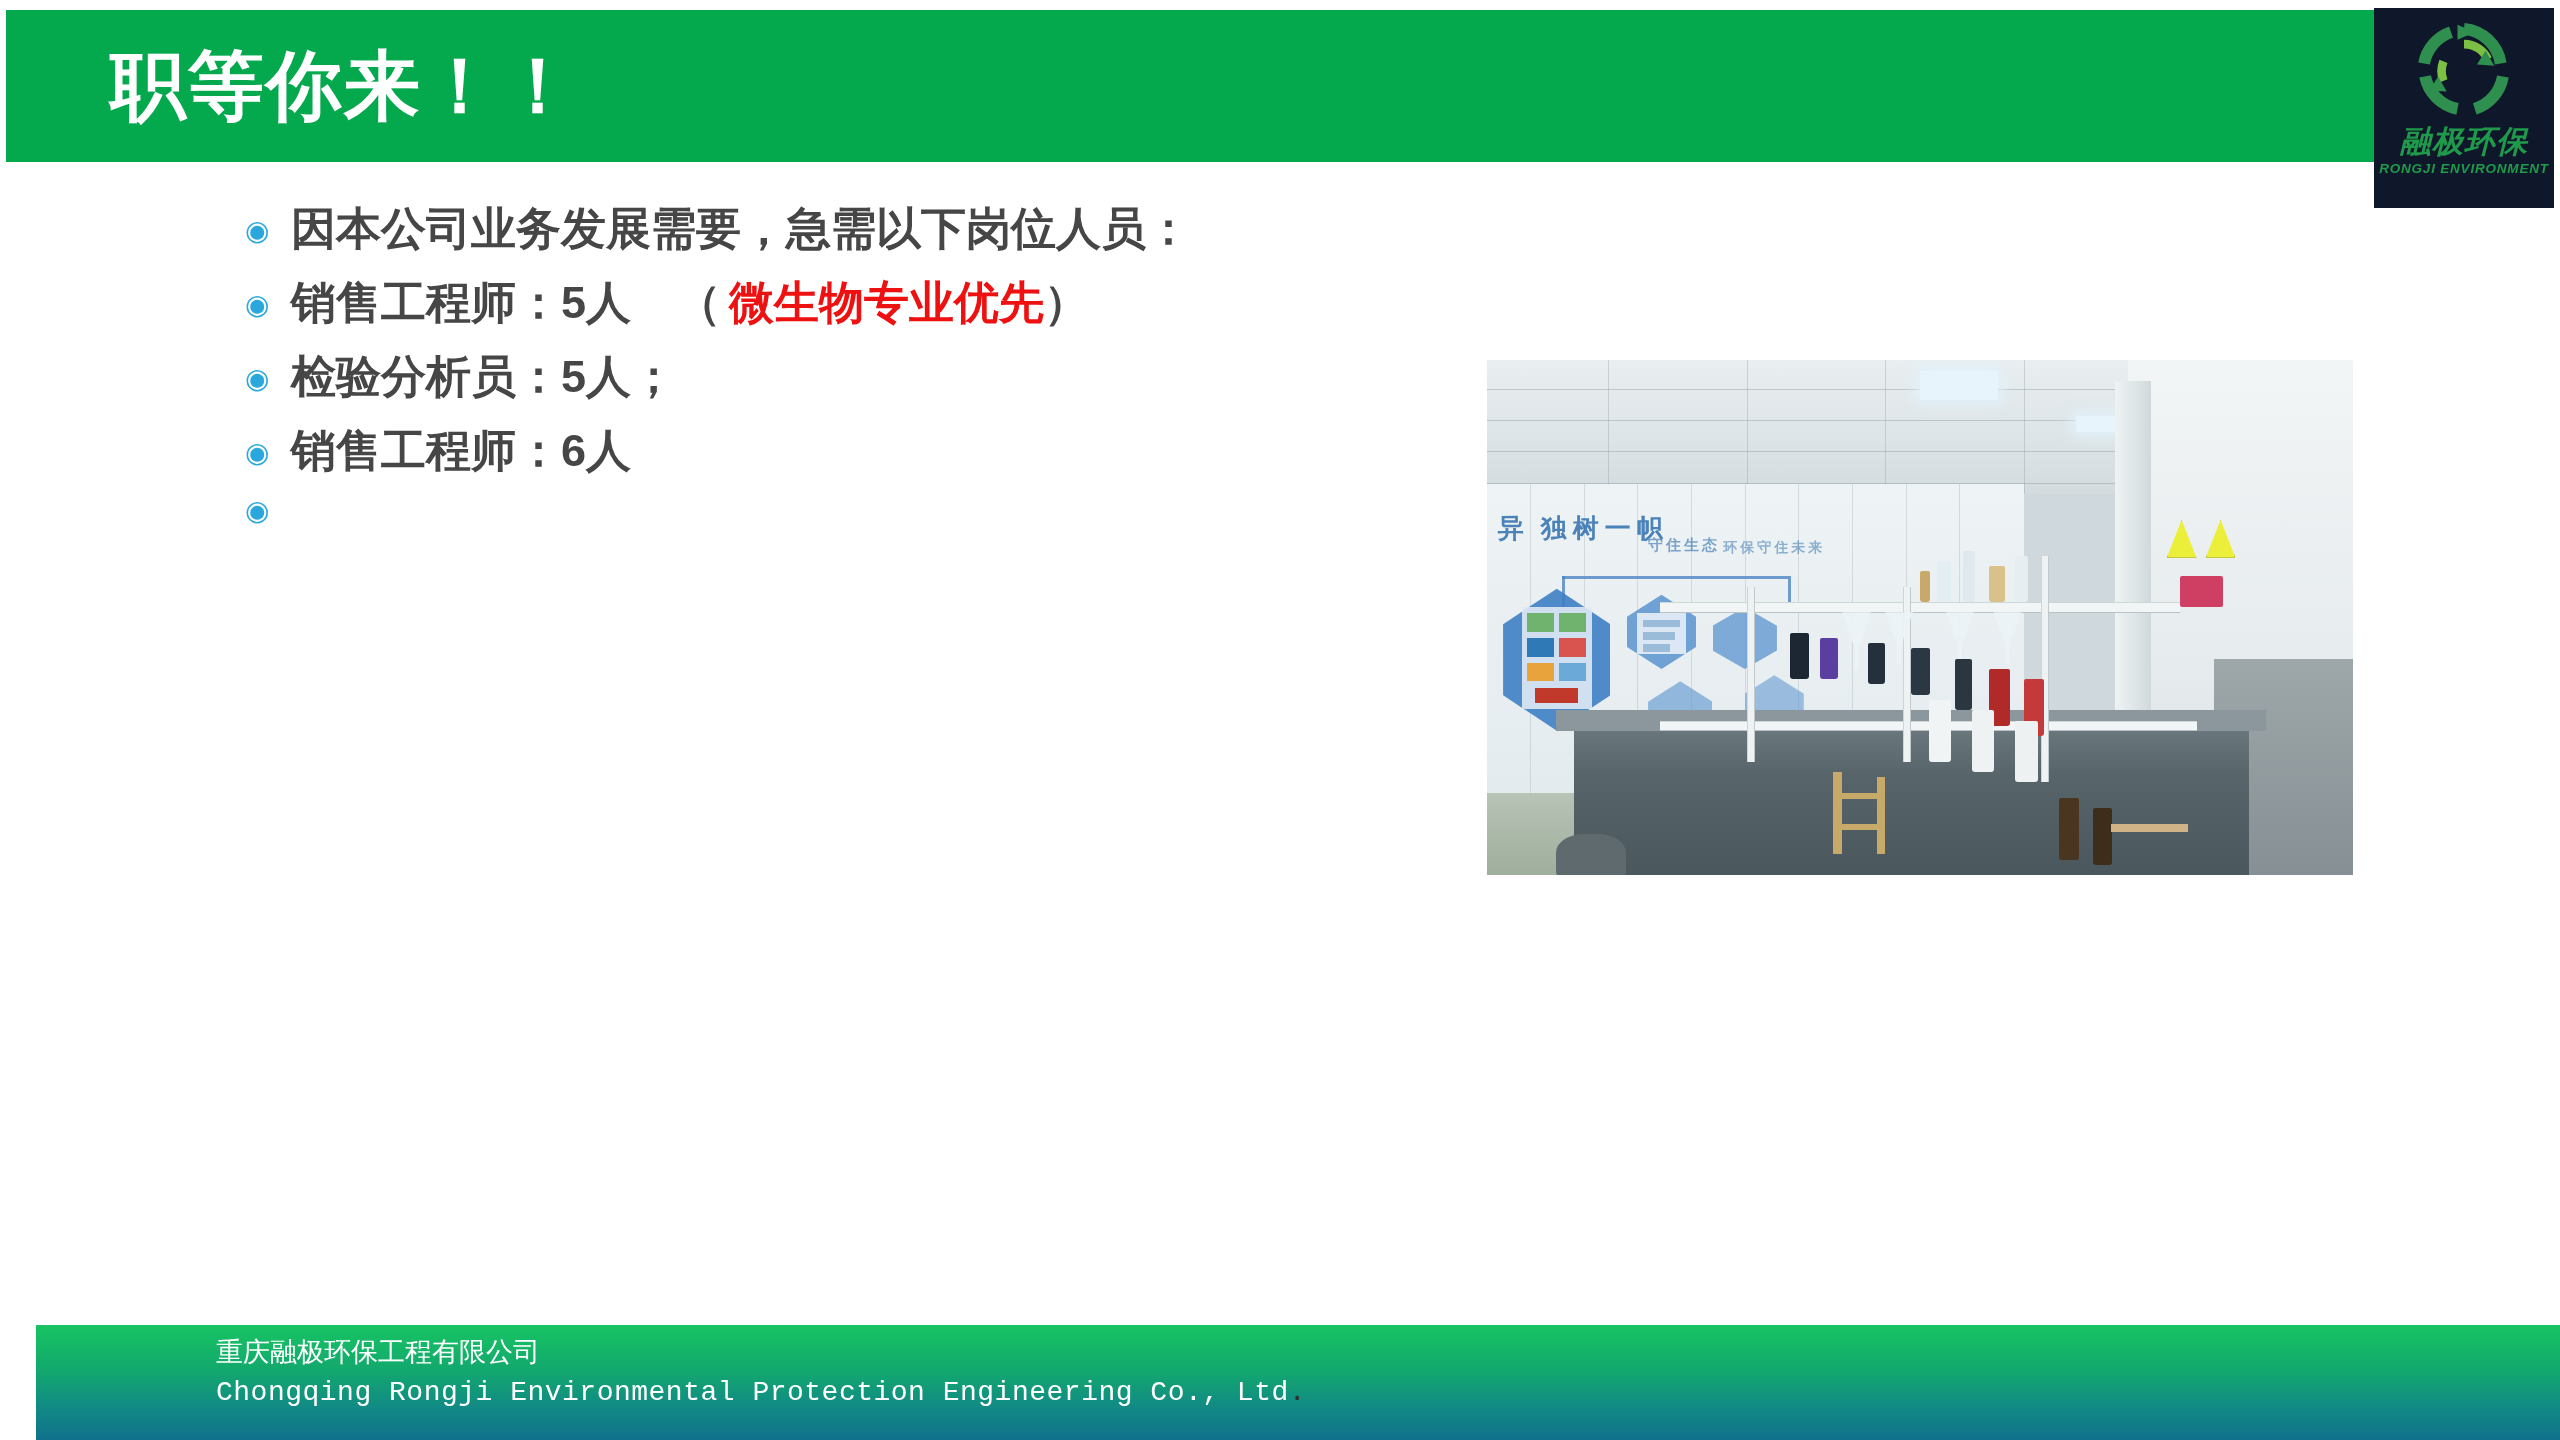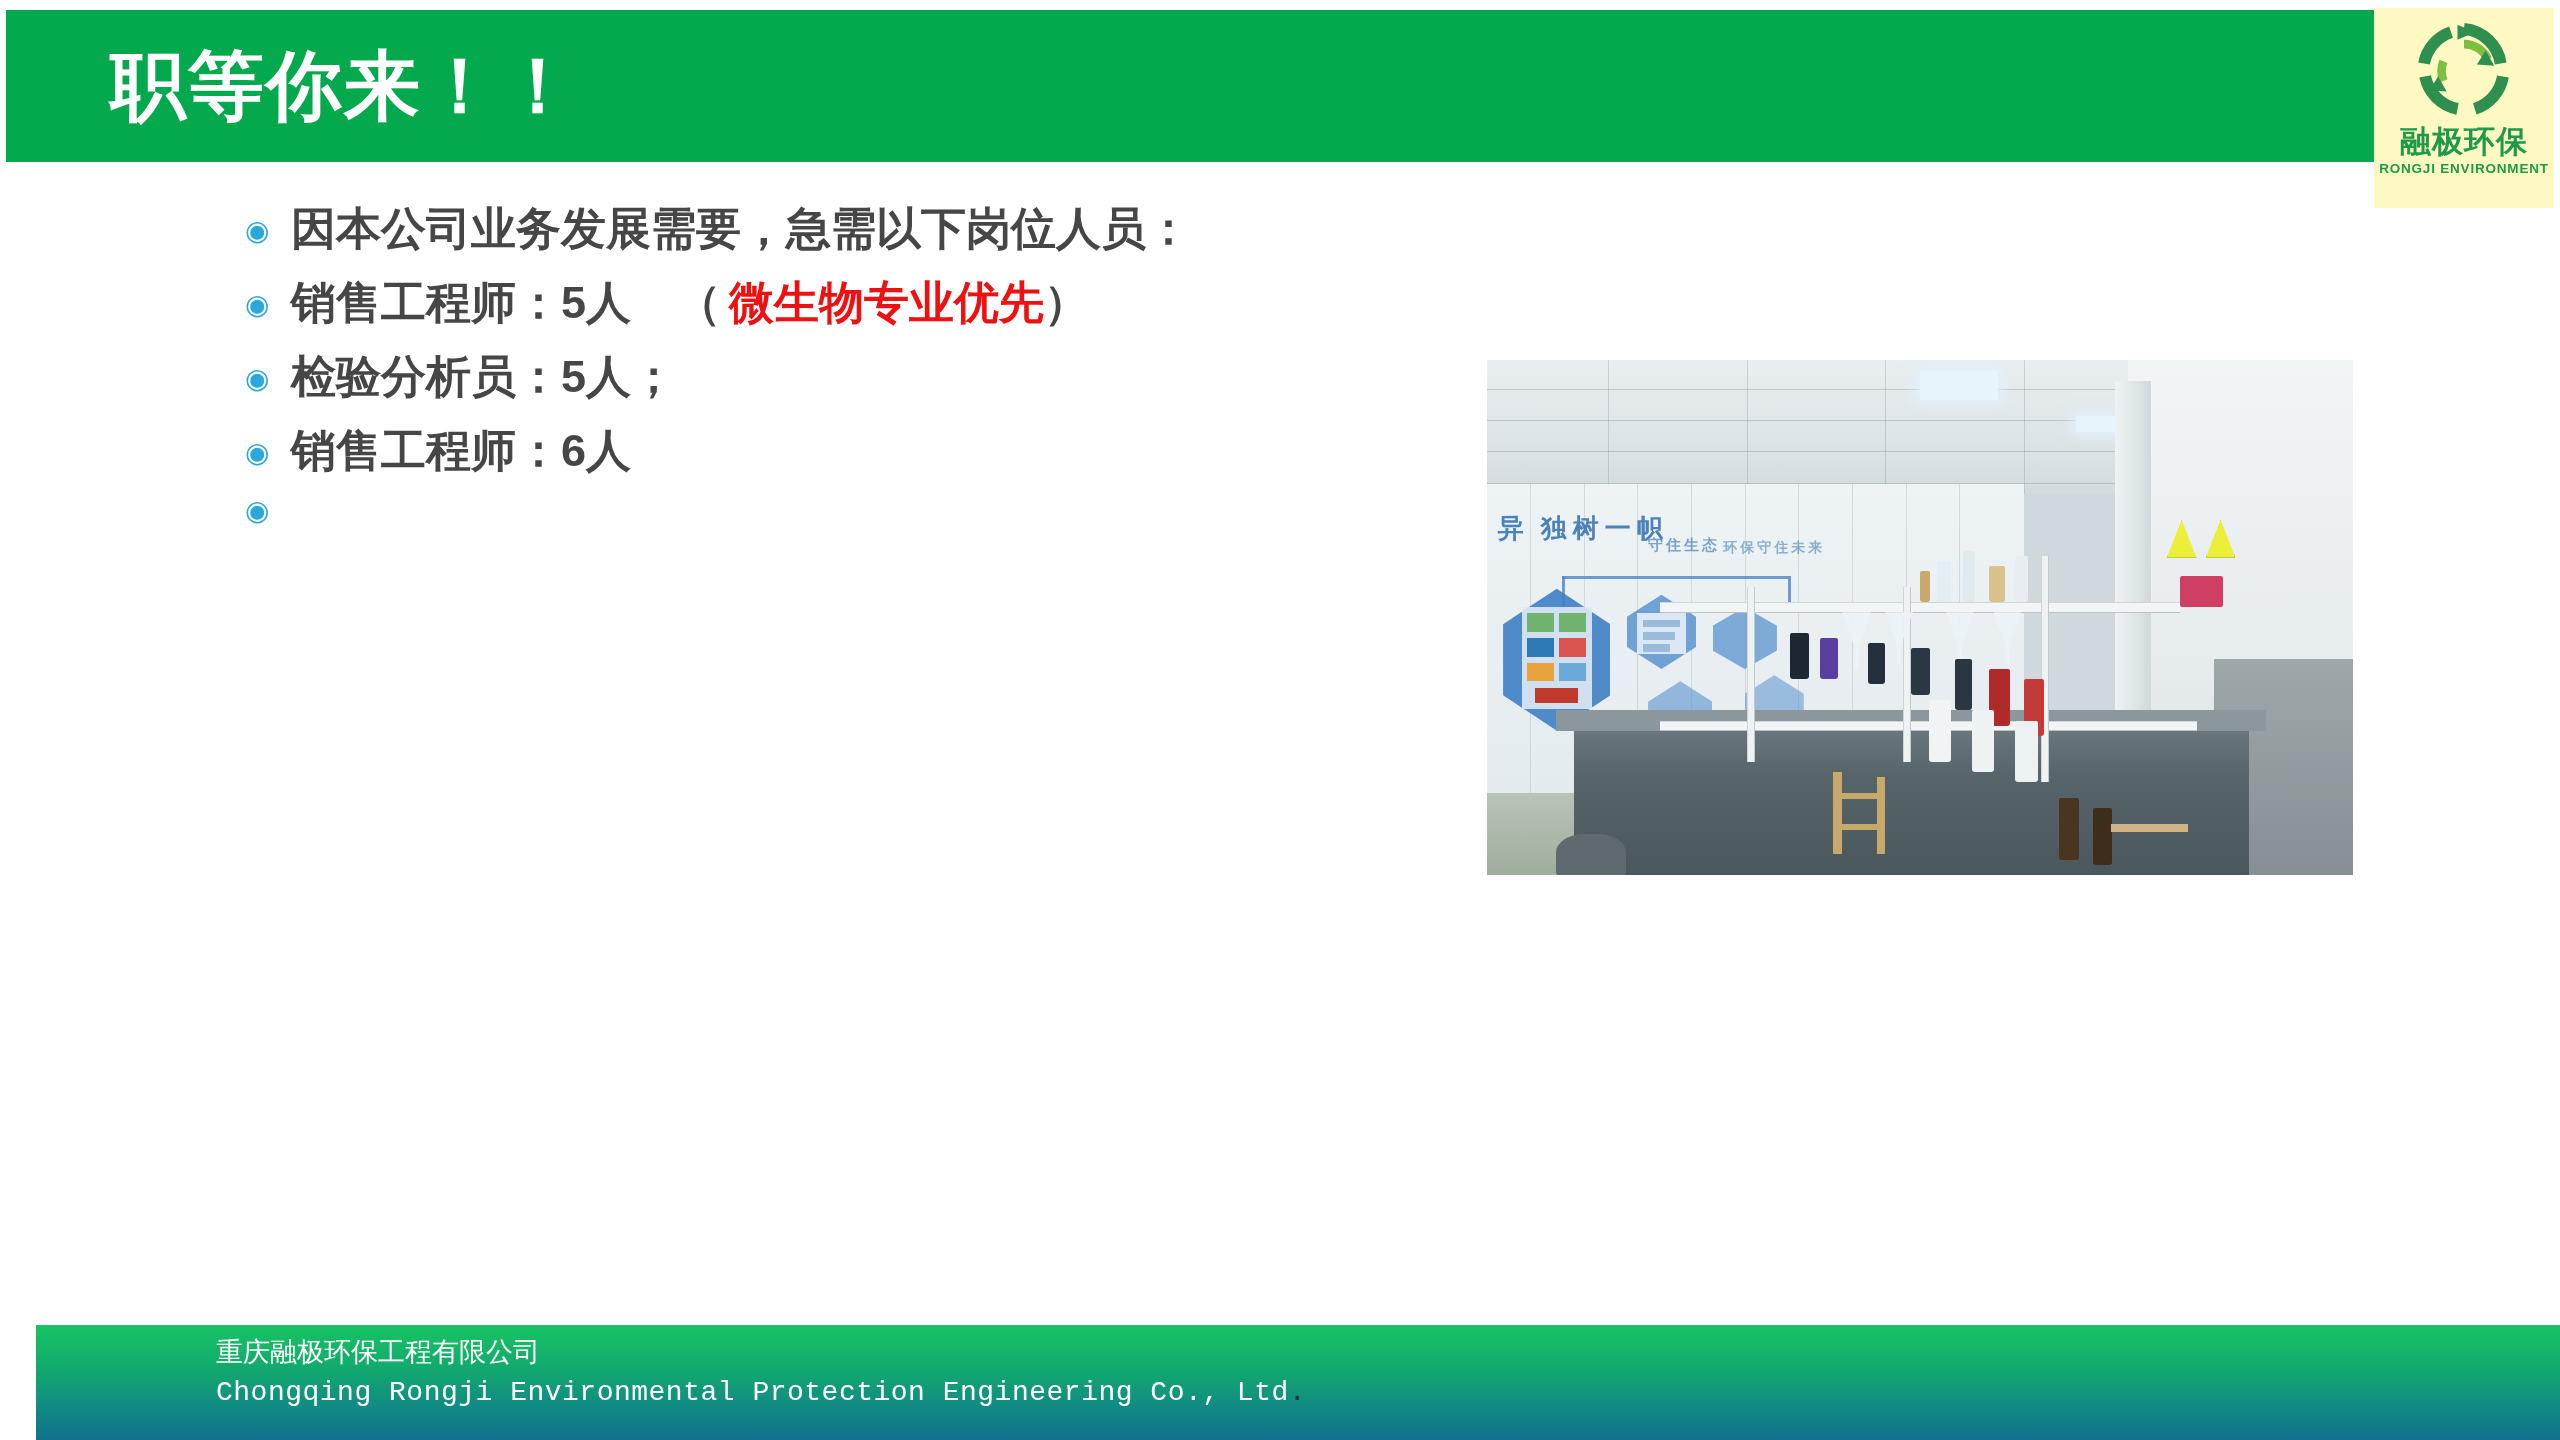--- a/index.html
+++ b/index.html
@@ -47,28 +47,29 @@
     white-space: nowrap;
   }
 
   
   .logo-box {
     position: absolute;
     right: 6px;
     top: 8px;
     width: 180px;
     height: 200px;
-    background: #fef9c3;
+    background: #0f172a;
     z-index: 4;
     display: flex;
     flex-direction: column;
     align-items: center;
     justify-content: flex-start;
     padding-top: 8px;
     box-sizing: border-box;
+    font-style: italic;
   }
   .logo-mark {
     width: 108px;
     height: 108px;
     position: relative;
   }
   .logo-cn {
     margin-top: 2px;
     color: #1f9a4a;
     font-size: 31px;

